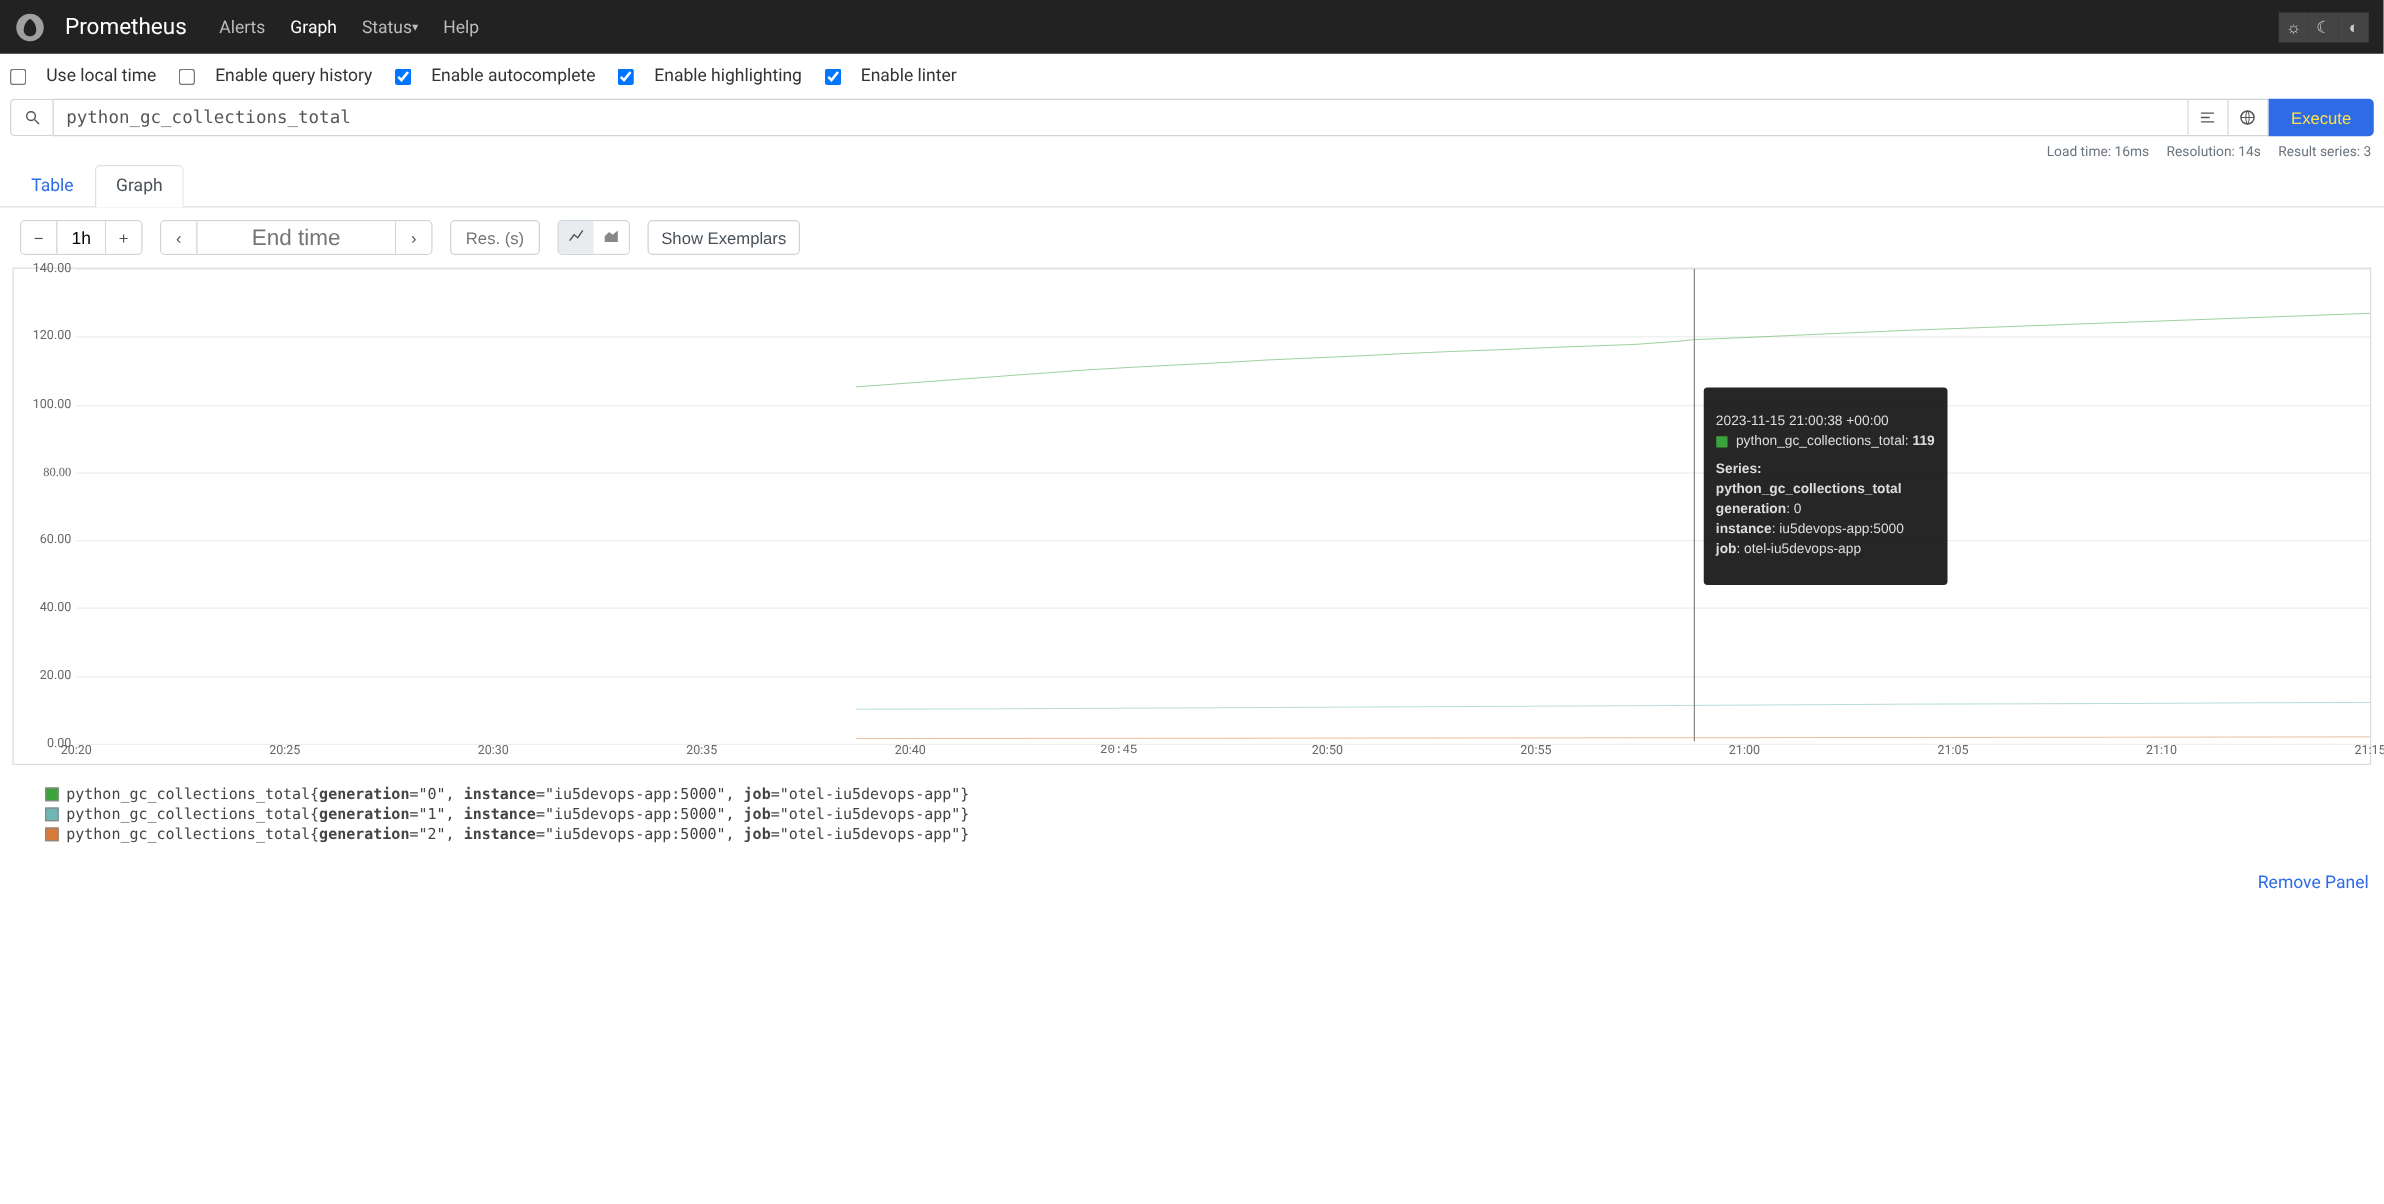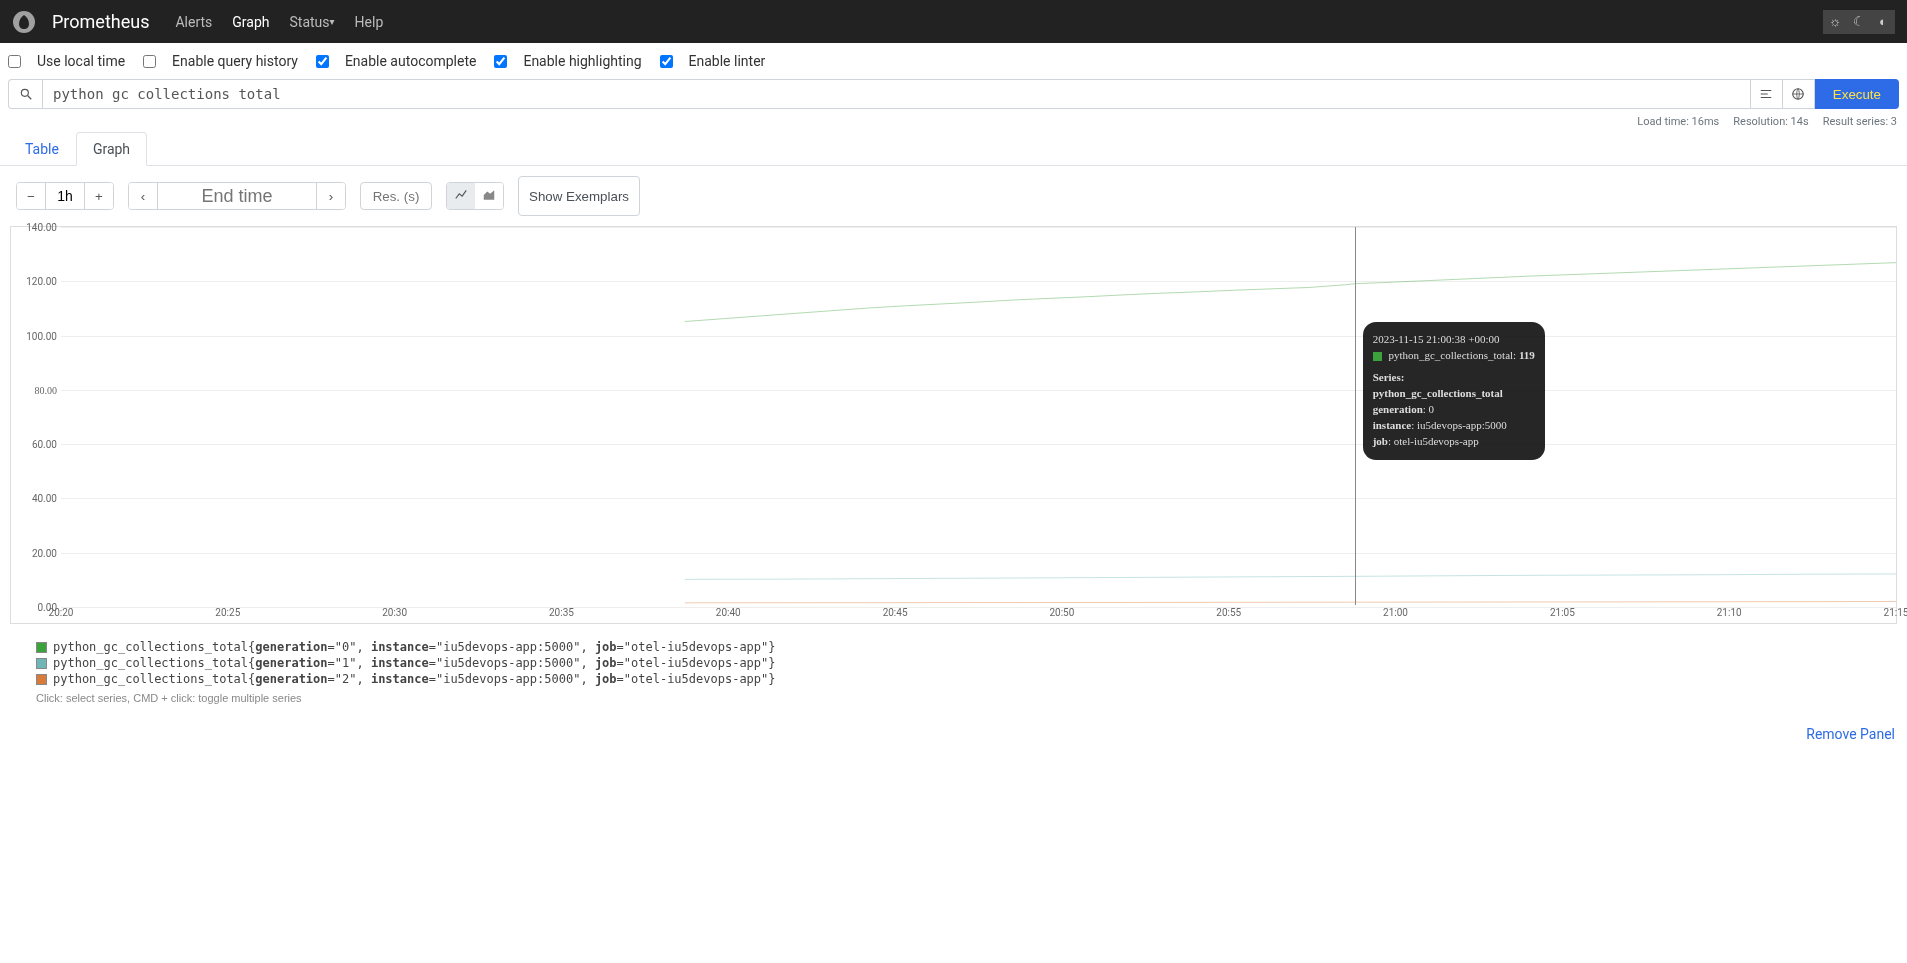--- a/index.html
+++ b/index.html
@@ -26,32 +26,32 @@
 .tab.active { color: #495057; border-color: #dee2e6; border-bottom: 1px solid #fff; margin-bottom: -1px; border-radius: 4px 4px 0 0; background: #fff; }
 .graph-controls { display: flex; align-items: center; gap: 14px; padding: 10px 16px; }
 .range-group, .time-group { display: flex; border: 1px solid #ced4da; border-radius: 4px; overflow: hidden; }
 .range-group button, .time-group button { width: 28px; height: 26px; border: none; background: #fff; color: #555; display:flex; align-items:center; justify-content:center; }
 .range-group .range-val { width: 40px; text-align: center; border: none; border-left: 1px solid #ced4da; border-right: 1px solid #ced4da; font-size: 14px; }
 .time-group .time-val { width: 160px; text-align: center; border: none; border-left: 1px solid #ced4da; border-right: 1px solid #ced4da; font-size: 18px; color: #6c757d; }
 .res-input { width: 72px; height: 28px; border: 1px solid #ced4da; border-radius: 4px; text-align: center; color: #6c757d; }
 .mode-group { display: flex; border: 1px solid #ced4da; border-radius: 4px; overflow: hidden; }
 .mode-group button { width: 28px; height: 26px; border: none; background: #fff; }
 .mode-group button.active { background: #e9ecef; }
-.exemplars-btn { border: 1px solid #ced4da; background: #fff; color: #495057; padding: 4px 10px; border-radius: 4px; height: 40px; }
+.exemplars-btn { border: 1px solid #ced4da; background: #fff; color: #495057; padding: 4px 10px; border-radius: 4px; height: 28px; }
 .chart-wrap { padding: 0 10px 10px 10px; }
 .chart { position: relative; border: 1px solid #ddd; width: 100%; height: 398px; }
 .y-axis { position: absolute; left: 0; top: 0; width: 50px; height: 100%; }
 .y-tick { position: absolute; right: 4px; font-size: 10px; color: #666; transform: translateY(-50%); }
 .grid-h { position: absolute; left: 50px; right: 0; border-top: 1px solid #eee; }
 .plot { position: absolute; left: 50px; right: 0; top: 0; bottom: 18px; }
 .plot svg { width: 100%; height: 100%; }
 .x-axis { position: absolute; left: 50px; right: 0; bottom: 0; height: 18px; }
 .x-tick { position: absolute; top: 2px; font-size: 10px; color: #666; transform: translateX(-50%); }
 .hover-line { position: absolute; top: 0; bottom: 18px; width: 0; border-left: 1px solid #888; }
-.tooltip { position: absolute; background: rgba(0,0,0,0.85); color: #ddd; font-size: 11px; padding: 10px 10px; border-radius: 13px; line-height: 1.45; font-family: Liberation Serif, serif; white-space: nowrap; }
+.tooltip { position: absolute; background: rgba(0,0,0,0.85); color: #ddd; font-size: 11px; padding: 20px 10px; border-radius: 3px; line-height: 1.45; font-family: Liberation Sans, sans-serif; white-space: nowrap; }
 .tooltip .tt-color { display:inline-block; width:9px; height:9px; margin-right:4px; vertical-align: middle; }
 .legend { padding: 16px 26px 6px 26px; font-size: 12px; font-family: Menlo, Monaco, monospace; color: #444; }
 .legend-row { display: flex; align-items: center; gap: 6px; margin-bottom: 2px; }
 .legend-swatch { width: 11px; height: 11px; border: 1px solid #888; }
 .legend-hint { font-size: 11px; color: #888; margin-top: 6px; font-family: -apple-system, sans-serif; }
 .panel-footer { display: flex; justify-content: flex-end; padding: 6px 12px 16px; }
 .panel-footer a { color: #2e6be6; text-decoration: none; font-size: 14px; }
 </style>
 </head>
 <body>
@@ -200,21 +200,21 @@
           <polyline points="34,93.21428571428571 40,93.14285714285714 46,93 52,92.85714285714286 58,92.71428571428571 64,92.57142857142857 70,92.42857142857143 75,92.28571428571428 80,92.14285714285714 85,92.07142857142857 90,92 95,91.85714285714286 100,91.78571428571429" fill="none" stroke="#6fb7b7" stroke-width="0.4" vector-effect="non-scaling-stroke"></polyline>
           <polyline points="34,99.42857142857143 50,99.35714285714286 65,99.28571428571429 78,99.21428571428571 90,99.14285714285714 100,99.07142857142857" fill="none" stroke="#d87a3a" stroke-width="0.4" vector-effect="non-scaling-stroke"></polyline>
         </svg>
     </div>
     <div class="x-axis" id="x-axis">
         <div class="x-tick" style="left: 0%;">20:20</div>
         <div class="x-tick" style="left: 9.09091%;">20:25</div>
         <div class="x-tick" style="left: 18.1818%;">20:30</div>
         <div class="x-tick" style="left: 27.2727%;">20:35</div>
         <div class="x-tick" style="left: 36.3636%;">20:40</div>
-        <div class="x-tick" style="left: 45.4545%;">20:45</div>
+        <div class="x-tick" style="left: 45.4545%; font-family: Liberation Mono, monospace;">20:45</div>
         <div class="x-tick" style="left: 54.5455%;">20:50</div>
         <div class="x-tick" style="left: 63.6364%;">20:55</div>
         <div class="x-tick" style="left: 72.7273%;">21:00</div>
         <div class="x-tick" style="left: 81.8182%;">21:05</div>
         <div class="x-tick" style="left: 90.9091%;">21:10</div>
         <div class="x-tick" style="left: 100%;">21:15</div>
       </div>
     <div class="hover-line" id="hover-line" style="left: calc(70.5% + 14.75px);"></div>
     <div class="tooltip" id="tooltip" style="left: calc(70.5% + 22.75px); top: 95px;">
       <div>2023-11-15 21:00:38 +00:00</div>
@@ -237,19 +237,18 @@
         <span>python_gc_collections_total{<b>generation</b>="0", <b>instance</b>="iu5devops-app:5000", <b>job</b>="otel-iu5devops-app"}</span>
       </div>
       <div class="legend-row">
         <span class="legend-swatch" style="background: rgb(111, 183, 183);"></span>
         <span>python_gc_collections_total{<b>generation</b>="1", <b>instance</b>="iu5devops-app:5000", <b>job</b>="otel-iu5devops-app"}</span>
       </div>
       <div class="legend-row">
         <span class="legend-swatch" style="background: rgb(216, 122, 58);"></span>
         <span>python_gc_collections_total{<b>generation</b>="2", <b>instance</b>="iu5devops-app:5000", <b>job</b>="otel-iu5devops-app"}</span>
       </div>
-      <div class="legend-hint">Click: select series, CMD + click: toggle multiple series</div>
     </div>
 </div>
 
 <div class="panel-footer">
   <a>Remove Panel</a>
 </div>
 
 </body></html>

